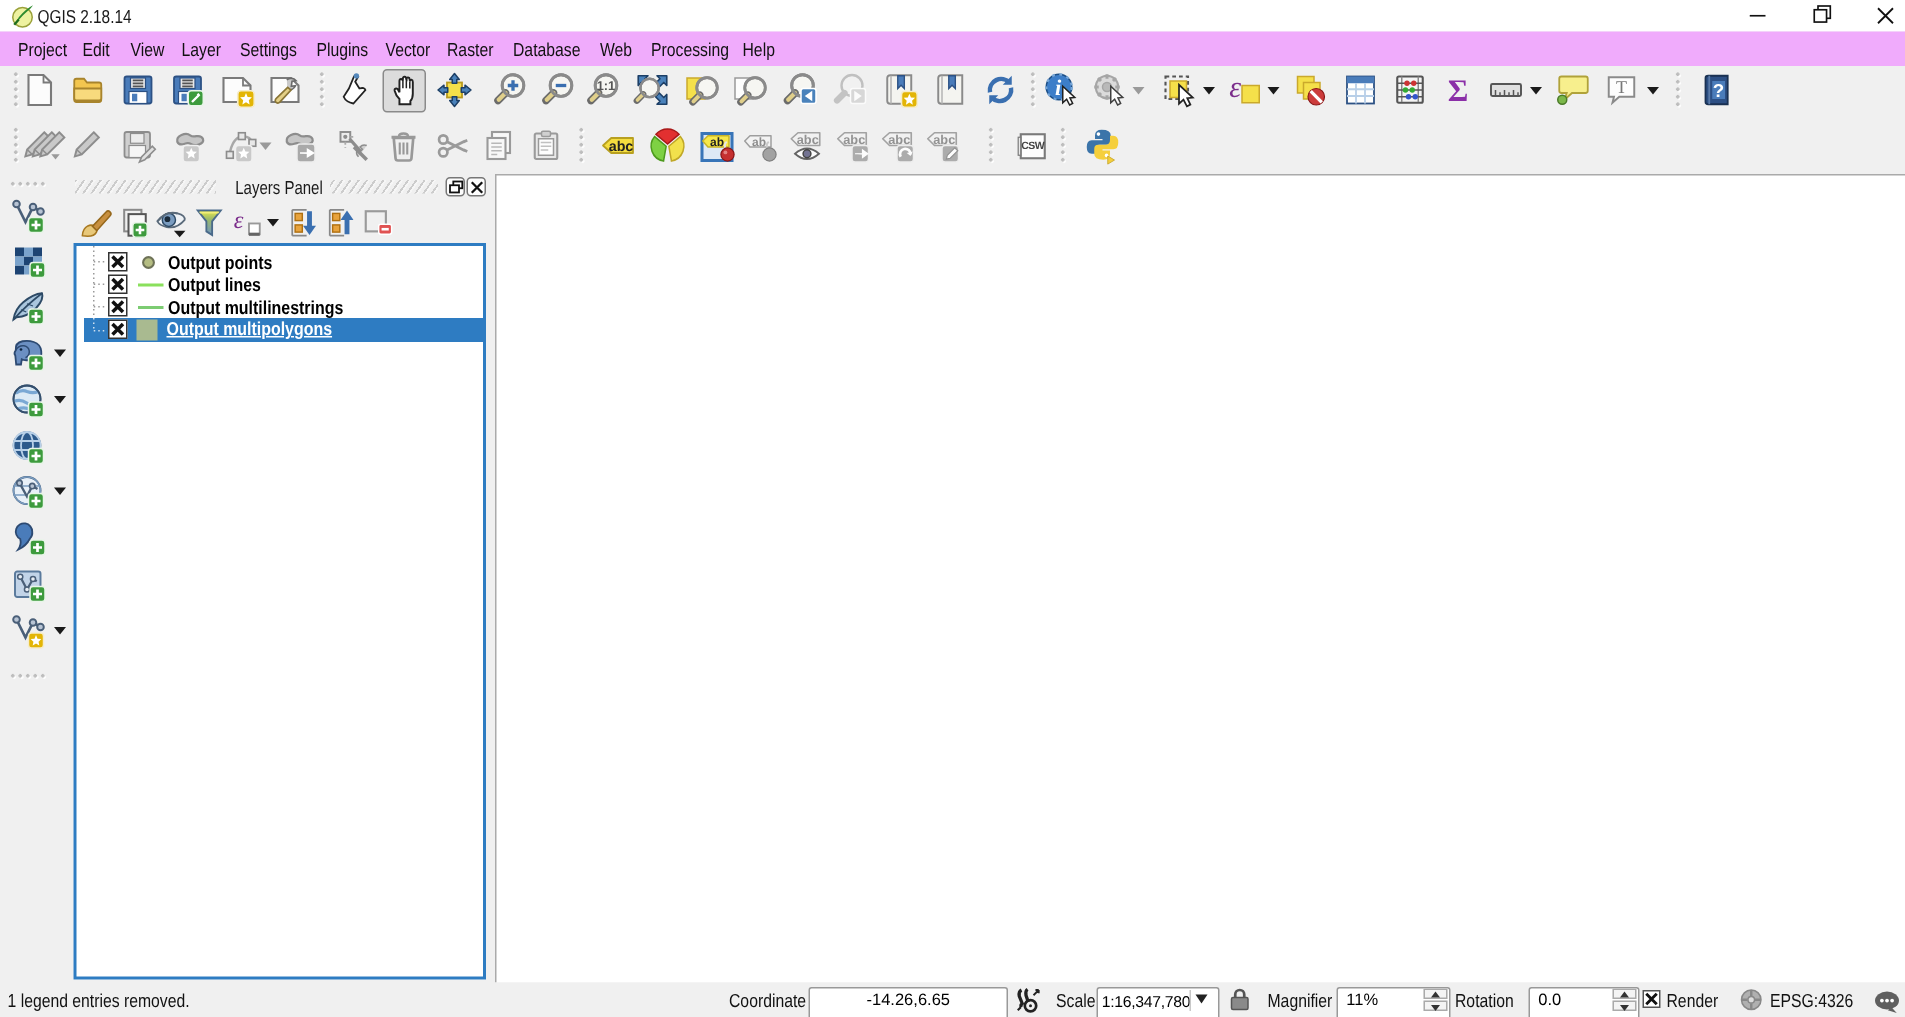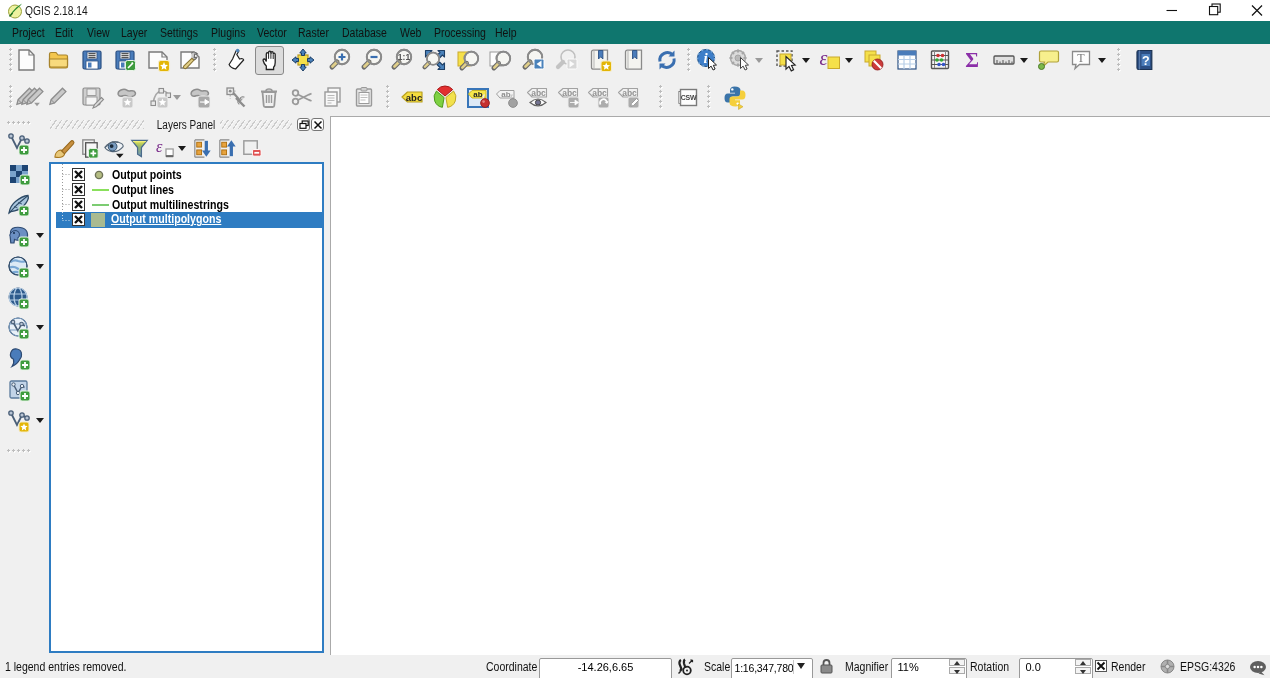--- a/index.html
+++ b/index.html
@@ -2,21 +2,21 @@
 <html><head>
 <meta charset="utf-8">
 <style>
 * { margin:0; padding:0; box-sizing:border-box; }
 html,body { width:1270px; height:678px; overflow:hidden; }
 body { font-family:"Liberation Sans", sans-serif; font-size:12px; color:#000; background:#f0f0f0; position:relative; }
 .abs { position:absolute; }
 svg { position:absolute; overflow:visible; }
 #titlebar { left:0; top:0; width:1270px; height:21px; background:#ffffff; }
 #titletext { left:25px; top:4px; font-size:12.5px; color:#1a1a1a; transform:scaleX(0.82); transform-origin:0 50%; }
-#menubar { left:0; top:21px; width:1270px; height:23px; background:#0f766e; }
+#menubar { left:0; top:21px; width:1270px; height:23px; background:#f0abfc; }
 .menu { position:absolute; top:5px; font-size:12.5px; color:#111; transform:scaleX(0.84); transform-origin:0 50%; white-space:nowrap; }
 #tb1 { left:0; top:44px; width:1270px; height:35px; background:#f0f0f0; }
 #tb2 { left:0; top:79px; width:1270px; height:36px; background:#f0f0f0; }
 .dd { position:absolute; width:0; height:0; border-left:4.2px solid transparent; border-right:4.2px solid transparent; border-top:5.5px solid #1a1a1a; }
 .dd.g { border-top-color:#9a9a9a; }
 .hnd { position:absolute; width:5px; height:26px; background-image:radial-gradient(circle, #bdbdbd 1.1px, transparent 1.3px), radial-gradient(circle, #fdfdfd 1.1px, transparent 1.3px); background-size:5px 5px, 5px 5px; background-position:0 0, 1px 1px; }
 .hndh { position:absolute; height:5px; width:26px; background-image:radial-gradient(circle, #bdbdbd 1.1px, transparent 1.3px), radial-gradient(circle, #fdfdfd 1.1px, transparent 1.3px); background-size:5px 5px, 5px 5px; background-position:0 0, 1px 1px; }
 #dock { left:0; top:115px; width:330px; height:540px; background:#f0f0f0; }
 #paneltitle { left:48px; top:116px; width:276px; height:18px; }
 #ptitletext { position:absolute; left:50%; transform:translateX(-50%) scaleX(0.8); top:2px; font-size:12.5px; color:#1a1a1a; background:#f0f0f0; padding:0 6px; white-space:nowrap; }

